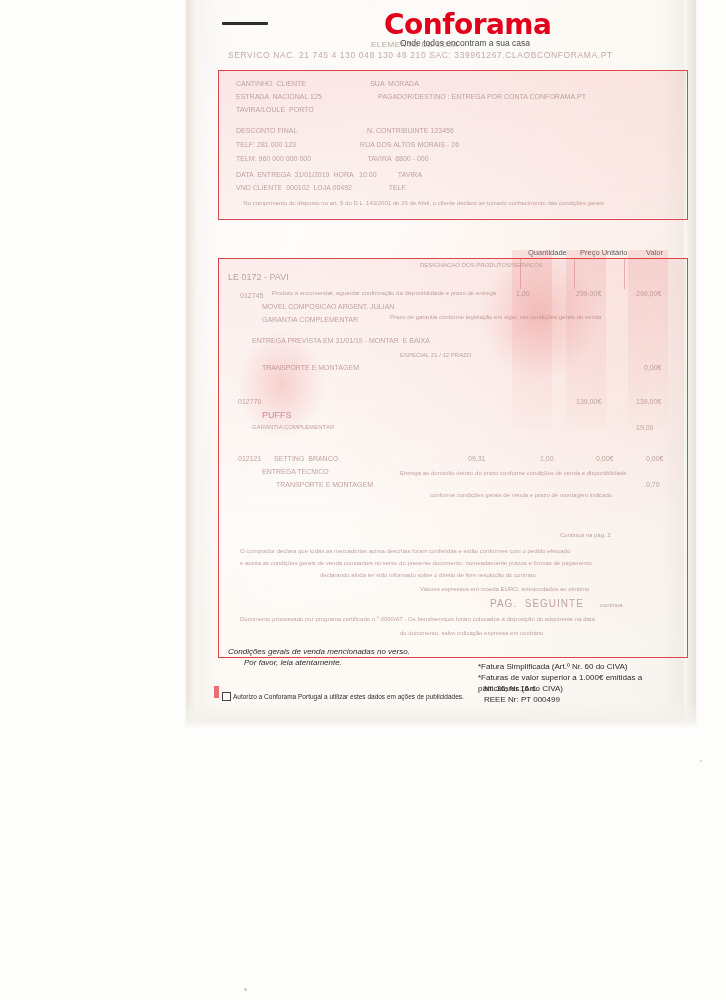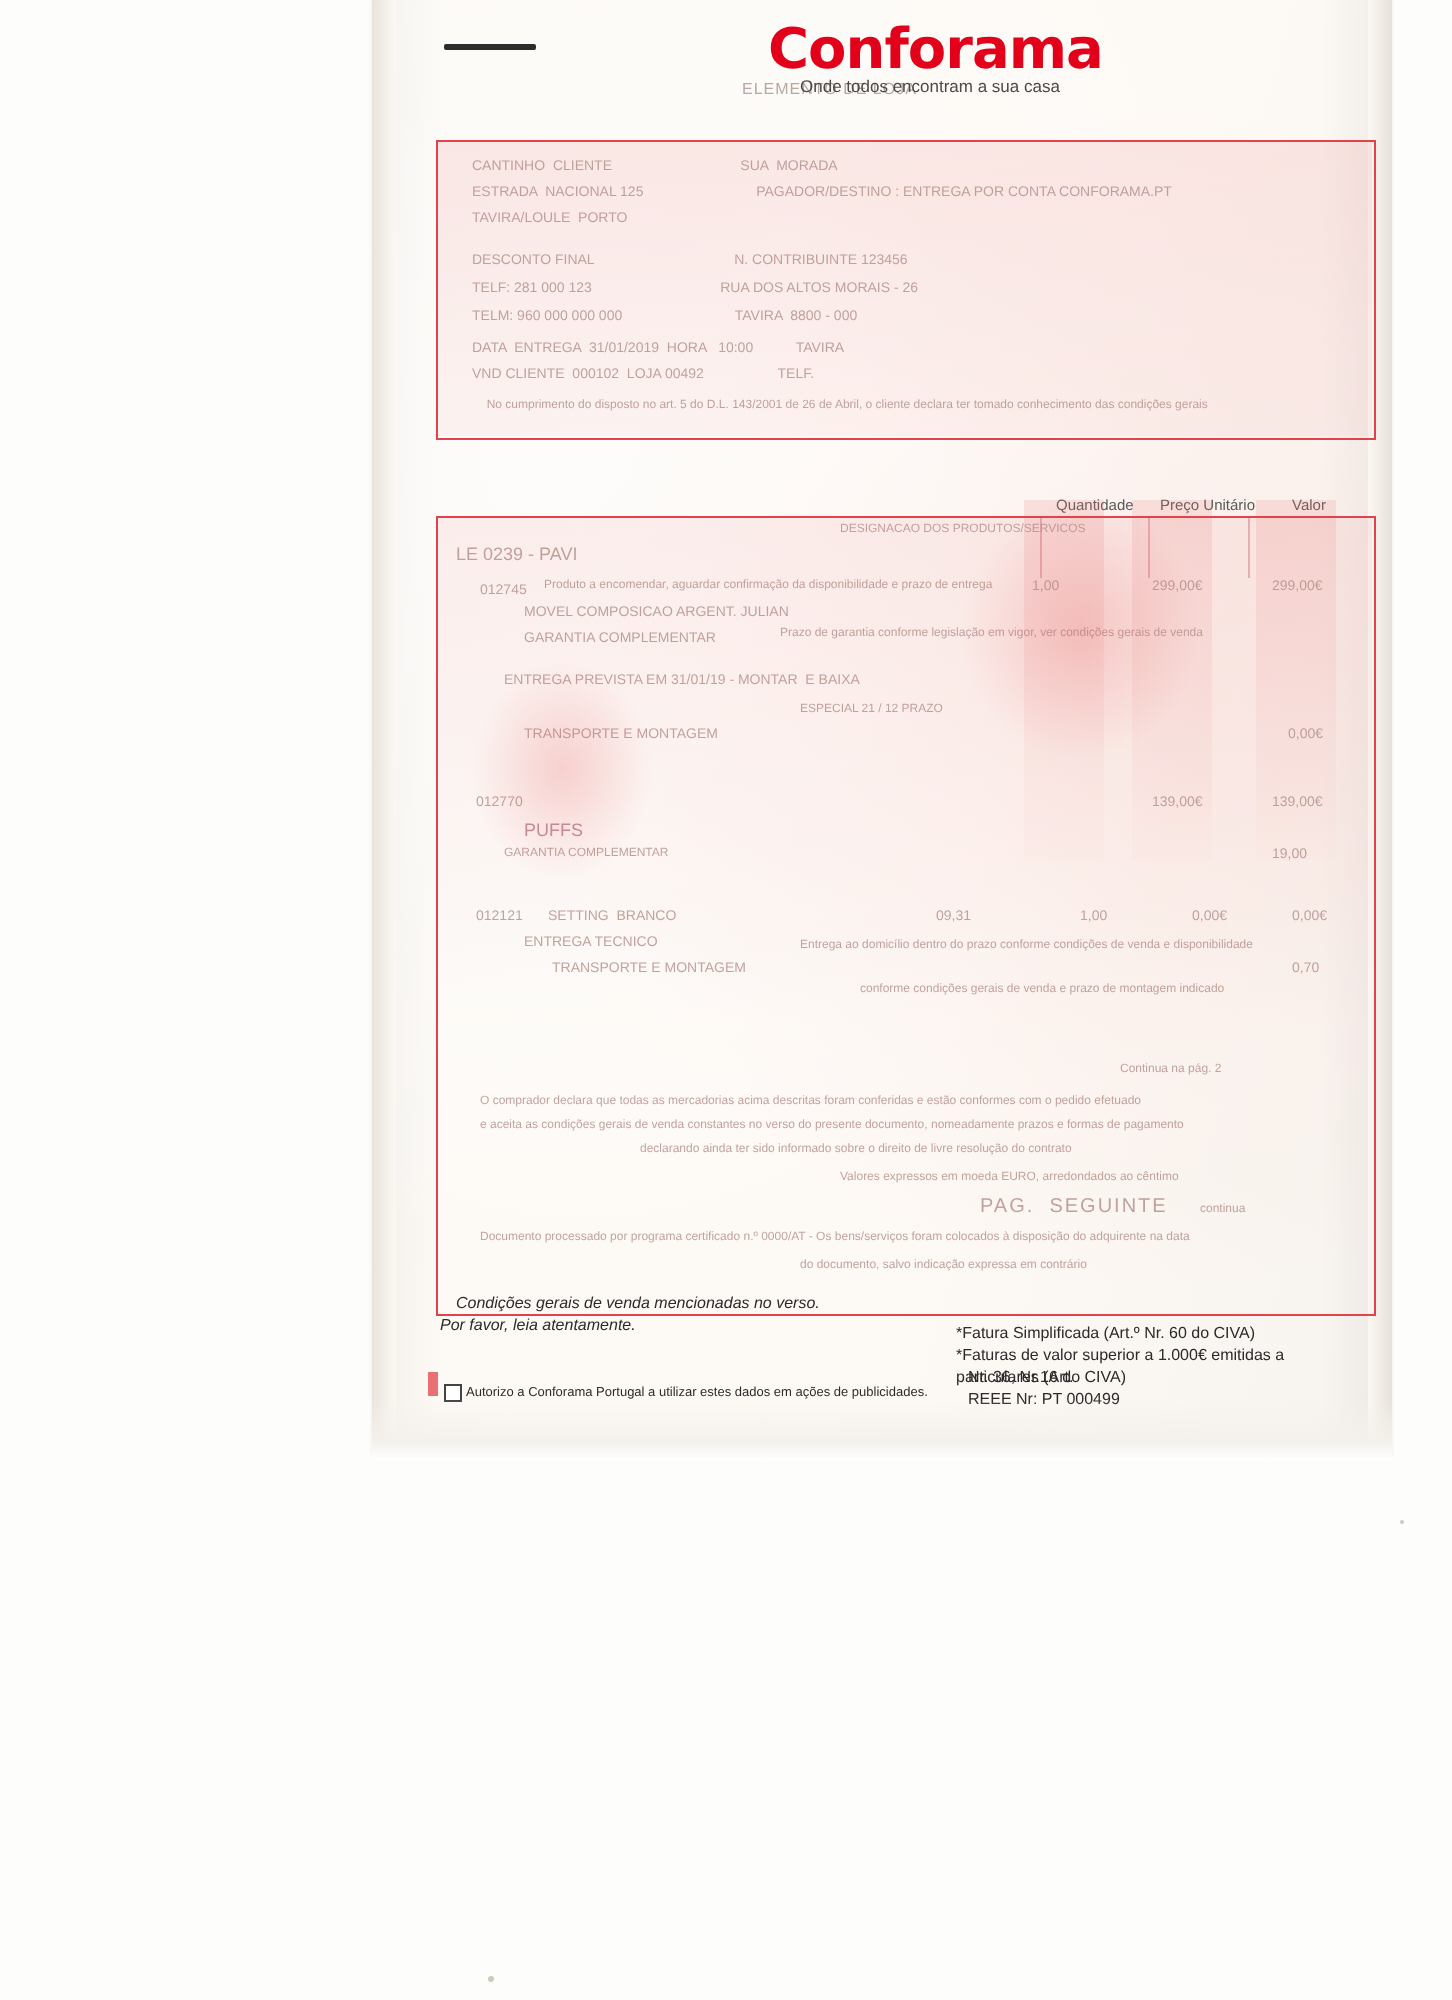--- a/index.html
+++ b/index.html
@@ -137,20 +137,21 @@
 <div id="page">
 
   <div class="paper"></div>
   <div class="edge-left"></div>
   <div class="edge-right"></div>
 
   <div class="dash"></div>
   <div class="logo">Conforama</div>
   <div class="hdr-line1">ELEMENTO DE LOJA</div>
   <div class="tagline">Onde todos encontram a sua casa</div>
+  <div class="hdr-line2">SERVICO NAC. 21 745 4 130 048 130 48 210        SAC: 339961267.CLAOBCONFORAMA.PT</div>
 
   <div class="pink-wash"></div>
   <div class="box" id="box-client"></div>
 
   <div class="f s7" style="left:236px;top:80px;">CANTINHO  CLIENTE                                 SUA  MORADA</div>
   <div class="f s7" style="left:236px;top:93px;">ESTRADA  NACIONAL 125                             PAGADOR/DESTINO : ENTREGA POR CONTA CONFORAMA.PT</div>
   <div class="f s7" style="left:236px;top:106px;">TAVIRA/LOULE  PORTO</div>
   <div class="f s7" style="left:236px;top:127px;">DESCONTO FINAL                                    N. CONTRIBUINTE 123456</div>
   <div class="f s7" style="left:236px;top:141px;">TELF: 281 000 123                                 RUA DOS ALTOS MORAIS - 26</div>
   <div class="f s7" style="left:236px;top:155px;">TELM: 960 000 000 000                             TAVIRA  8800 - 000</div>
@@ -168,21 +169,21 @@
   <div class="pink-col" style="left:512px;width:40px;"></div>
   <div class="pink-col" style="left:566px;width:40px;"></div>
   <div class="pink-col" style="left:628px;width:40px;"></div>
   <div class="box" id="box-items"></div>
   <div class="colsep" style="left:520px;top:259px;height:30px;opacity:.5;"></div>
   <div class="colsep" style="left:574px;top:259px;height:30px;opacity:.5;"></div>
   <div class="colsep" style="left:624px;top:259px;height:30px;opacity:.5;"></div>
 
   <div class="f s6" style="left:420px;top:262px;">DESIGNACAO DOS PRODUTOS/SERVICOS</div>
 
-  <div class="f s9" style="left:228px;top:272px;">LE 0239 - PAVI</div>
+  <div class="f s9" style="left:228px;top:272px;">LE 0172 - PAVI</div>
 
   <div class="f s7" style="left:240px;top:292px;">012745</div>
   <div class="f s6" style="left:272px;top:290px;width:240px;">Produto a encomendar, aguardar confirmação da disponibilidade e prazo de entrega</div>
   <div class="f s7" style="left:516px;top:290px;">1,00</div>
   <div class="f s7" style="left:576px;top:290px;">299,00€</div>
   <div class="f s7" style="left:636px;top:290px;">299,00€</div>
   <div class="f s7" style="left:262px;top:303px;">MOVEL COMPOSICAO ARGENT. JULIAN</div>
 
   <div class="f s7" style="left:262px;top:316px;">GARANTIA COMPLEMENTAR</div>
   <div class="f s6" style="left:390px;top:314px;width:280px;">Prazo de garantia conforme legislação em vigor, ver condições gerais de venda</div>
@@ -221,21 +222,21 @@
   <div class="f s6" style="left:320px;top:572px;width:350px;">declarando ainda ter sido informado sobre o direito de livre resolução do contrato</div>
   <div class="f s6" style="left:420px;top:586px;">Valores expressos em moeda EURO, arredondados ao cêntimo</div>
 
   <div class="f s10" style="left:490px;top:598px;letter-spacing:1px;">PAG.  SEGUINTE</div>
   <div class="f s6" style="left:600px;top:602px;">continua</div>
 
   <div class="f s6" style="left:240px;top:616px;width:430px;">Documento processado por programa certificado n.º 0000/AT - Os bens/serviços foram colocados à disposição do adquirente na data</div>
   <div class="f s6" style="left:400px;top:630px;width:280px;">do documento, salvo indicação expressa em contrário</div>
 
   <div class="legible b" style="left:228px;top:646px;">Condições gerais de venda mencionadas no verso.</div>
-  <div class="legible b" style="left:220px;top:657px;">Por favor, leia atentamente.</div>
+  <div class="legible b" style="left:244px;top:657px;">Por favor, leia atentamente.</div>
 
   <div class="legible" style="left:478px;top:661px;">*Fatura Simplificada (Art.º Nr. 60 do CIVA)</div>
   <div class="legible" style="left:478px;top:672px;width:200px;">*Faturas de valor superior a 1.000€ emitidas a particulares (Art.</div>
   <div class="legible" style="left:484px;top:683px;">Nr. 36, Nr.16 do CIVA)</div>
   <div class="legible" style="left:484px;top:694px;">REEE Nr: PT 000499</div>
 
   <div class="redmark"></div>
   <div class="chk" style="left:222px;top:692px;"></div>
   <div class="legible" style="left:233px;top:691px;font-size:6.5px;">Autorizo a Conforama Portugal a utilizar estes dados em ações de publicidades.</div>
 

